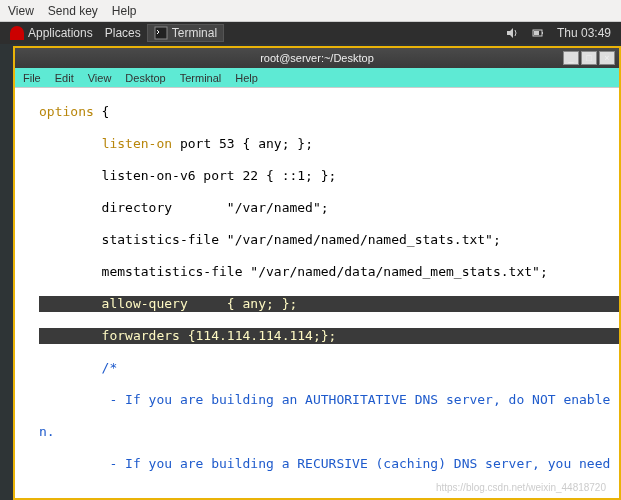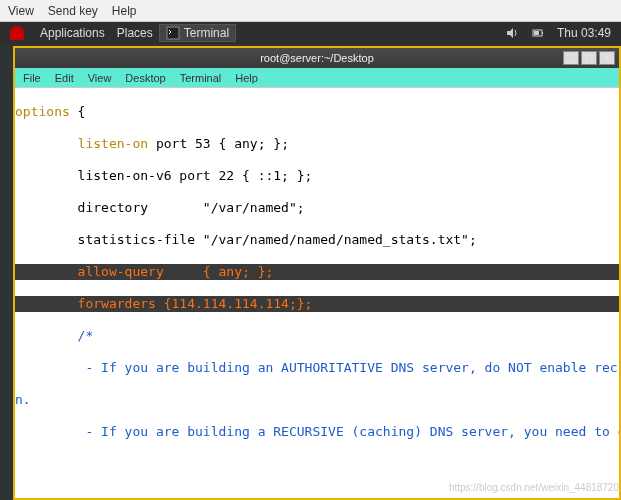--- a/index.html
+++ b/index.html
@@ -25,21 +25,21 @@
       background: #2e2e2e;
       height: 22px;
       display: flex;
       align-items: center;
       color: #ddd;
       padding: 0 4px;
     }
     .gnome-bar .gb-item {
       display: flex;
       align-items: center;
-      gap: 16px;
+      gap: 4px;
       padding: 0 6px;
     }
     .gnome-bar .spacer { flex: 1; }
     .gnome-bar .task-terminal {
       display: flex;
       align-items: center;
       gap: 4px;
       background: #444;
       padding: 0 6px;
       border: 1px solid #555;
@@ -93,34 +93,35 @@
     .term-menu span { color: #333; cursor: pointer; font-size: 11px; }
     .term-content {
       font-family: "DejaVu Sans Mono", monospace;
       font-size: 13px;
       line-height: 16px;
       white-space: pre;
       background: #fff;
       height: 410px;
       overflow: hidden;
       position: relative;
+      padding-left: 24px;
     }
     .line { min-height: 16px; }
     .kw { color: #b8860b; }
     .comment { color: #1f5bcc; }
     .selected {
       background: #3a3a3a;
-      color: #f97316;
+      color: #fef9c3;
       display: inline-block;
       width: 100%;
     }
     .watermark {
       position: absolute;
       bottom: 2px;
-      right: 0;
+      right: 13px;
       color: #ccc;
       font-size: 10px;
       font-family: sans-serif;
       text-align: right;
     }
     .redhat-icon {
       width: 14px; height: 14px;
       background: #c00;
       border-radius: 50% 50% 0 0;
       display: inline-block;
@@ -185,20 +186,21 @@
     <span>Desktop</span>
     <span>Terminal</span>
     <span>Help</span>
   </div>
   <div class="term-content">
 <div class="line"><span class="kw">options</span><span> {</span></div>
 <div class="line">        <span class="kw">listen-on</span><span> port 53 { any; };</span></div>
 <div class="line">        listen-on-v6 port 22 { ::1; };</div>
 <div class="line">        directory       "/var/named";</div>
 <div class="line">        statistics-file "/var/named/named/named_stats.txt";</div>
+<div class="line">        memstatistics-file "/var/named/data/named_mem_stats.txt";</div>
 <div class="line"><span class="selected">        allow-query     { any; };</span></div>
 <div class="line"><span class="selected">        forwarders {114.114.114.114;};</span></div>
 <div class="line comment">        /*</div>
 <div class="line comment">         - If you are building an AUTHORITATIVE DNS server, do NOT enable recursi</div>
 <div class="line comment">n.</div>
 <div class="line comment">         - If you are building a RECURSIVE (caching) DNS server, you need to enab</div>
 
 
 
 

